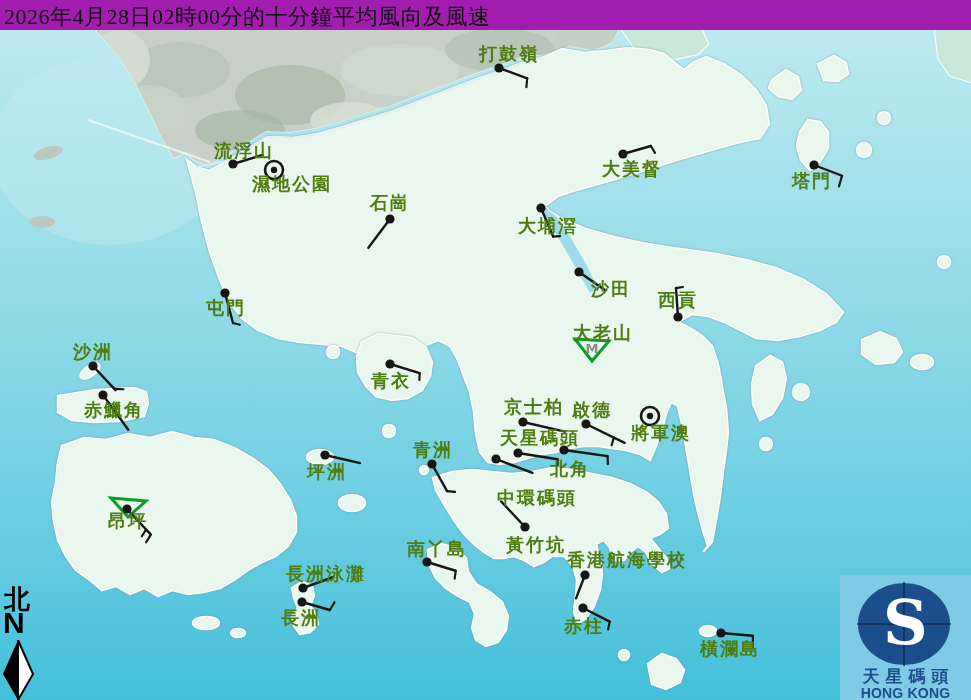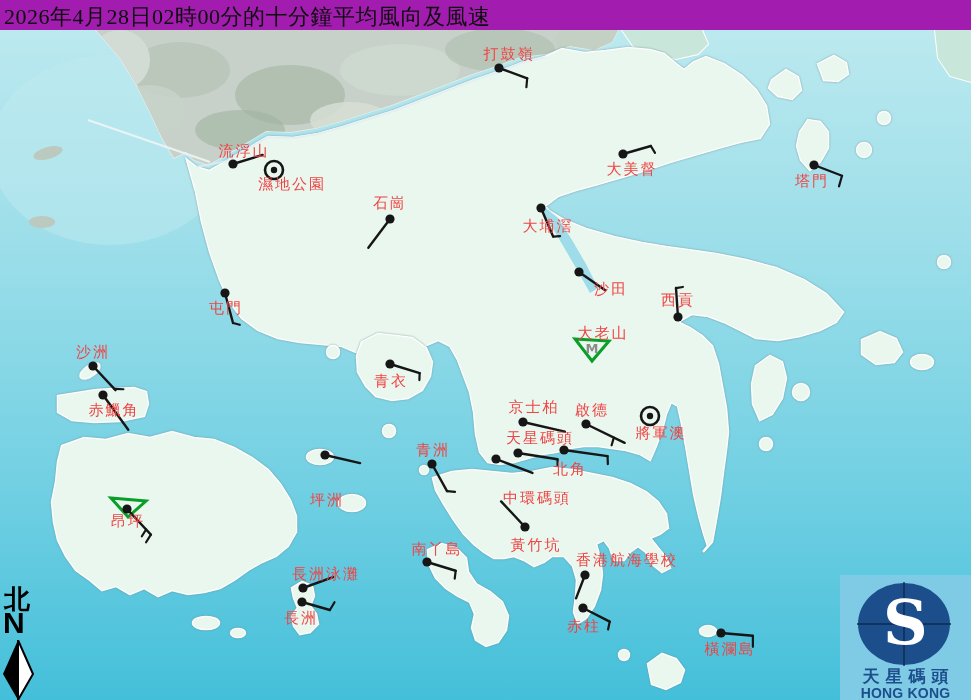--- a/index.html
+++ b/index.html
@@ -6,21 +6,21 @@
   #app{position:relative;width:971px;height:700px;overflow:hidden;
        font-family:"DejaVu Sans",sans-serif;}
   #map-svg{position:absolute;left:0;top:0;}
   .land{fill:#eaf7ee;stroke:#ffffff;stroke-width:2.5;paint-order:stroke;
         filter:drop-shadow(0 0 1px rgba(110,140,150,.75));}
   .urban{fill:#c7d1c9;stroke:#e9efe9;stroke-width:1.5;paint-order:stroke;}
   .teal-land{fill:#c8e6da;stroke:#ffffff;stroke-width:2;paint-order:stroke;}
   .islet-gray{fill:#bcc9bf;}
   #labels-layer{position:absolute;left:0;top:0;width:971px;height:700px;pointer-events:none;}
   .station-label{position:absolute;transform:translate(-50%,-50%);
-      color:#ef4444;font-size:15px;font-weight:normal;letter-spacing:2px;
+      color:#4d7c0f;font-size:18px;font-weight:bold;letter-spacing:2px;
       white-space:nowrap;font-family:"Liberation Serif","DejaVu Serif",serif;}
   .titlebar{position:absolute;top:0;left:0;width:971px;height:30px;background:#a21caf;}
   .titlebar span{position:absolute;left:4px;top:2px;white-space:nowrap;
       font-family:"Liberation Serif","DejaVu Serif",serif;
       font-size:22px;color:#0d0d0d;letter-spacing:0.5px;}
   .compass{position:absolute;left:0;top:584px;width:44px;height:116px;color:#000;}
   .compass .cn{position:absolute;left:4px;top:-2px;font-size:26px;font-weight:bold;
       font-family:"Liberation Serif","DejaVu Serif",serif;}
   .compass .nl{position:absolute;left:3px;top:24px;font-size:30px;font-weight:800;
       font-family:"Liberation Sans","DejaVu Sans",sans-serif;line-height:1;}
@@ -271,21 +271,21 @@
       <div class="station-label" style="left: 93px; top: 352px;">沙洲</div>
       <div class="station-label" style="left: 114px; top: 410px;">赤鱲角</div>
       <div class="station-label" style="left: 391px; top: 381px;">青衣</div>
       <div class="station-label" style="left: 534px; top: 407px;">京士柏</div>
       <div class="station-label" style="left: 592px; top: 410px;">啟德</div>
       <div class="station-label" style="left: 661px; top: 433px;">將軍澳</div>
       <div class="station-label" style="left: 540px; top: 438px;">天星碼頭</div>
       <div class="station-label" style="left: 570px; top: 469px;">北角</div>
       <div class="station-label" style="left: 517px; top: 498px; margin-left: 20px;">中環碼頭</div>
       <div class="station-label" style="left: 433px; top: 450px;">青洲</div>
-      <div class="station-label" style="left: 327px; top: 472px; margin-top: 28px;">坪洲</div>
+      <div class="station-label" style="left: 327px; top: 472px;">坪洲</div>
       <div class="station-label" style="left: 128px; top: 521px;">昂坪</div>
       <div class="station-label" style="left: 437px; top: 549px;">南丫島</div>
       <div class="station-label" style="left: 536px; top: 545px;">黃竹坑</div>
       <div class="station-label" style="left: 326px; top: 574px;">長洲泳灘</div>
       <div class="station-label" style="left: 301px; top: 618px;">長洲</div>
       <div class="station-label" style="left: 627px; top: 560px;">香港航海學校</div>
       <div class="station-label" style="left: 584px; top: 626px;">赤柱</div>
       <div class="station-label" style="left: 730px; top: 649px;">橫瀾島</div>
     </div>
 

